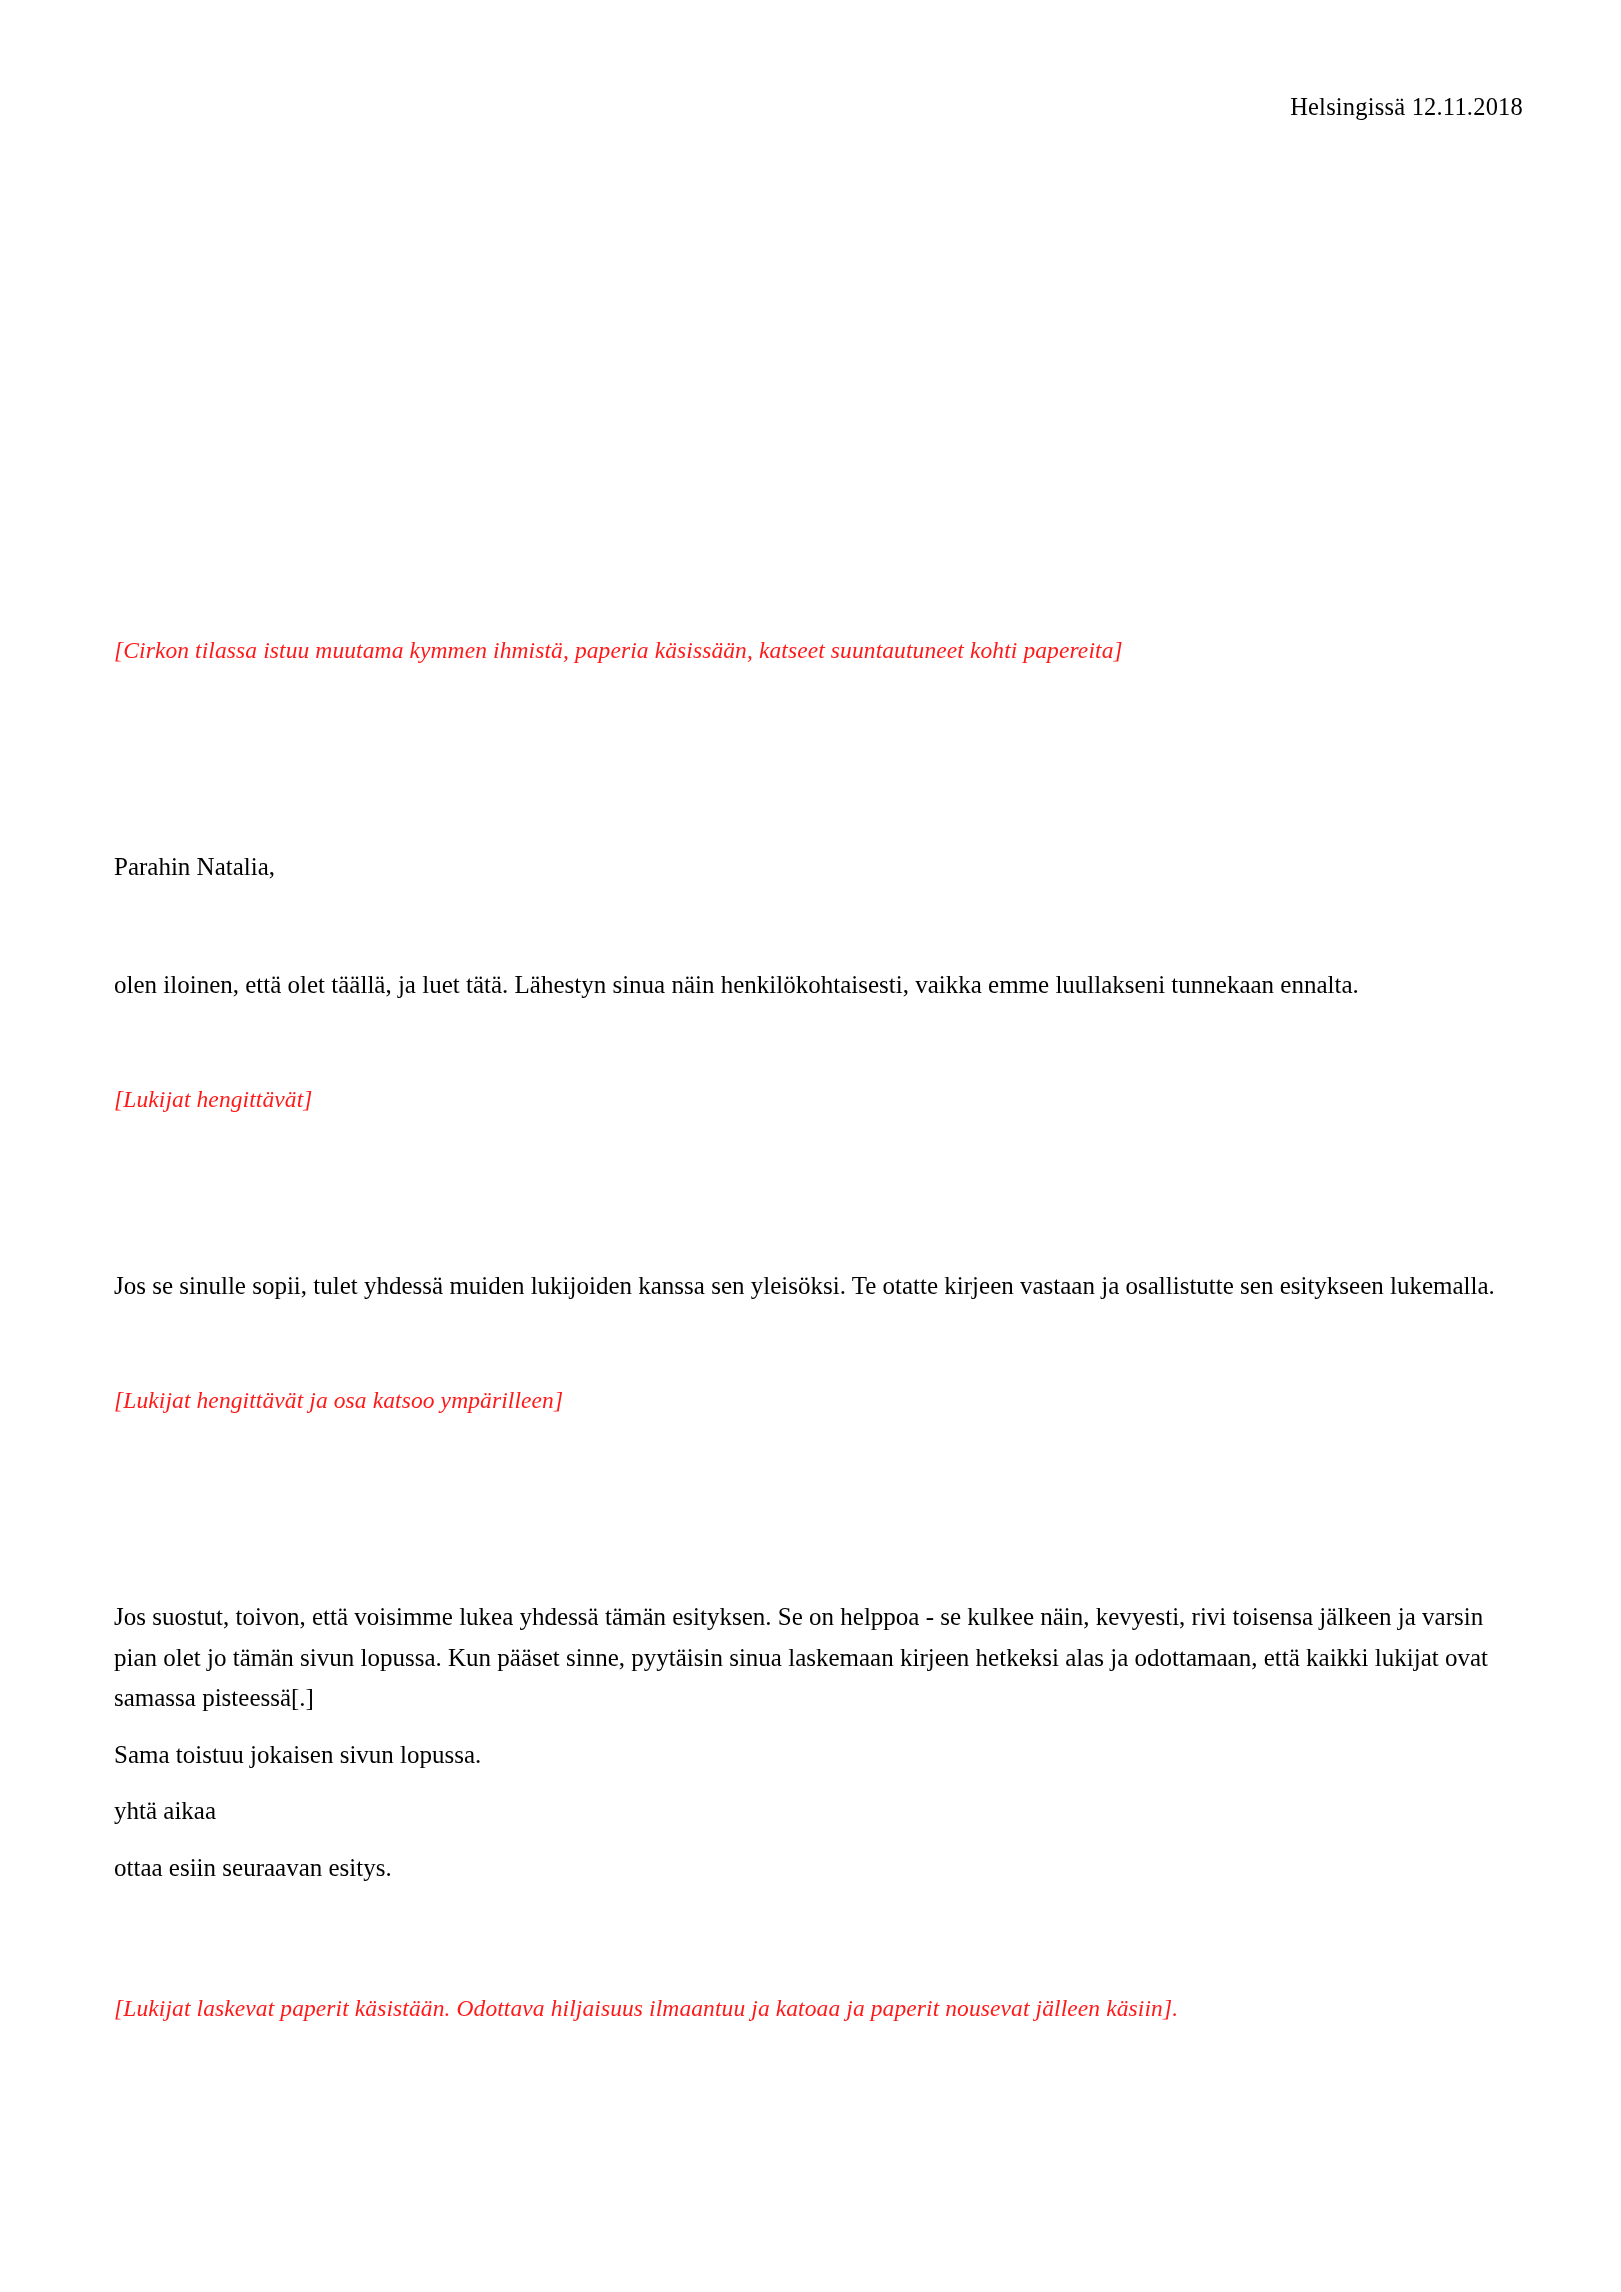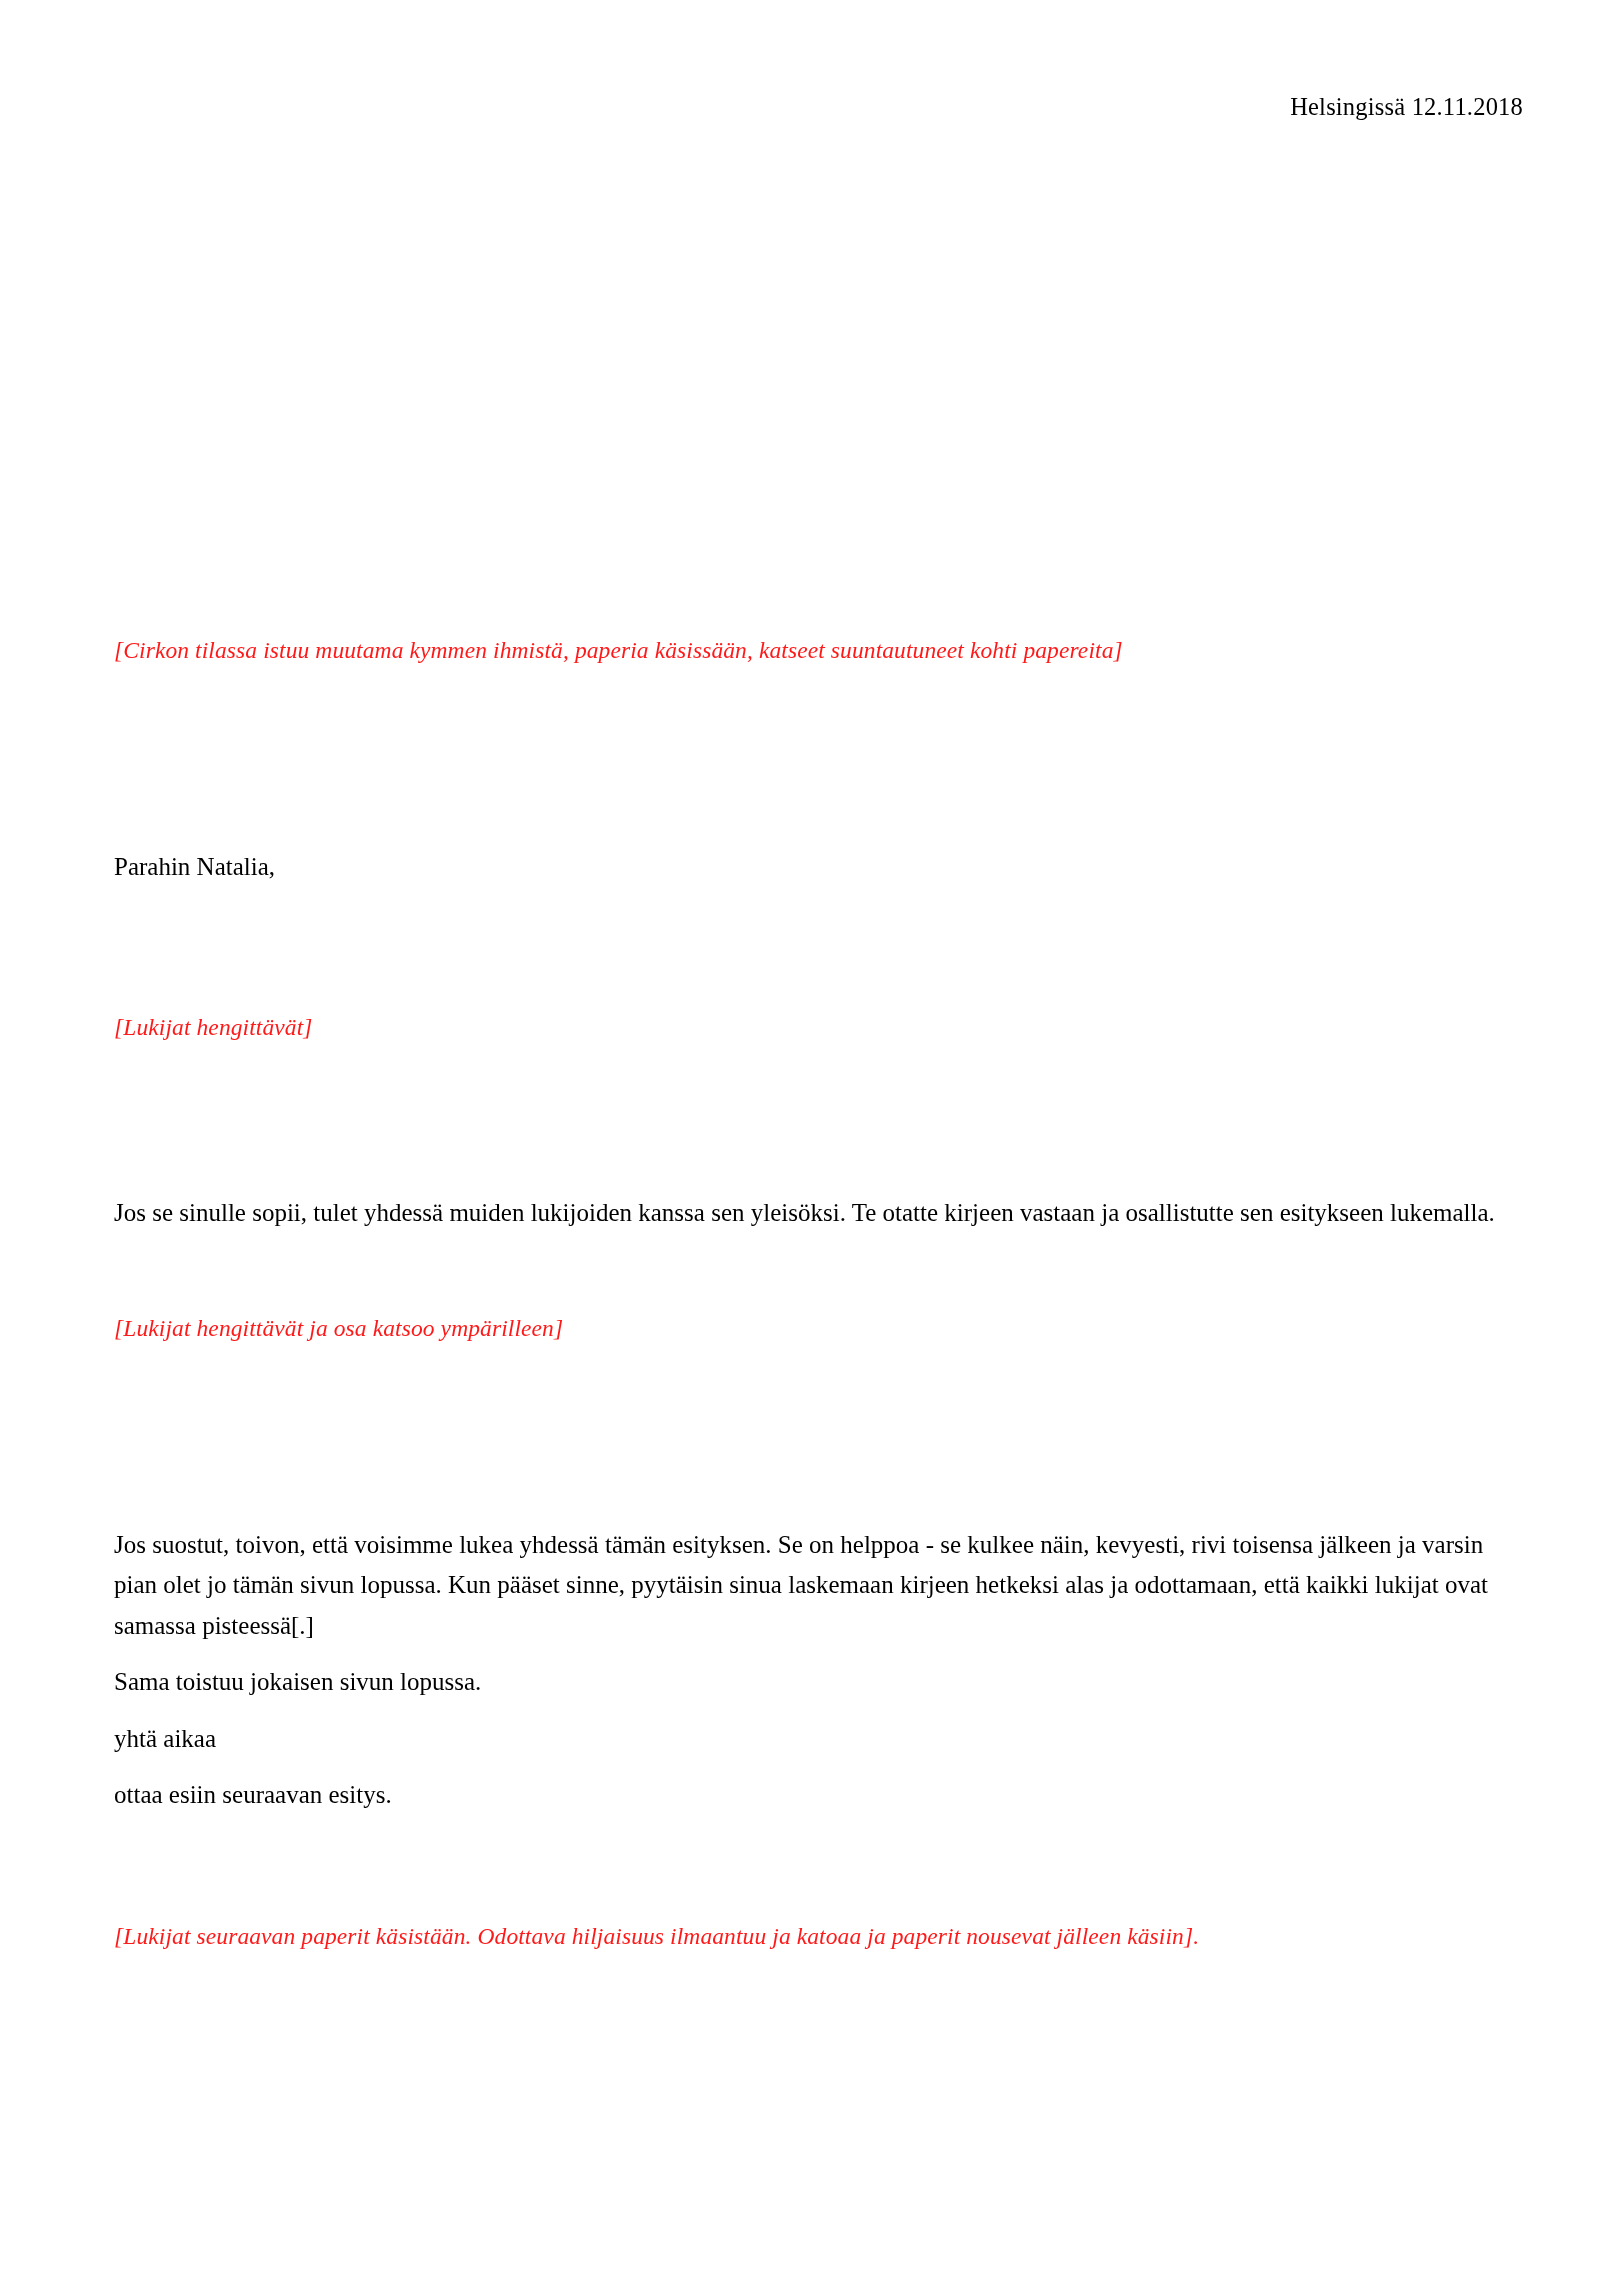--- a/index.html
+++ b/index.html
@@ -64,20 +64,21 @@
   <div class="content">
 
     <p class="stage">[Cirkon tilassa istuu muutama kymmen ihmistä, paperia käsissään, katseet suuntautuneet kohti papereita]</p>
 
     <div class="gap-xl"></div>
 
     <p>Parahin Natalia,</p>
 
     <div class="gap-s"></div>
 
+    <p>olen iloinen, että olet täällä, ja luet tätä. Lähestyn sinua näin henkilökohtaisesti, vaikka emme luullakseni tunnekaan ennalta.</p>
 
     <div class="gap-s"></div>
 
     <p class="stage">[Lukijat hengittävät]</p>
 
     <div class="gap-l"></div>
 
     <p>Jos se sinulle sopii, tulet yhdessä muiden lukijoiden kanssa sen yleisöksi. Te otatte kirjeen vastaan ja osallistutte sen esitykseen lukemalla.</p>
 
     <div class="gap-s"></div>
@@ -86,17 +87,17 @@
 
     <div class="gap-xl"></div>
 
     <p>Jos suostut, toivon, että voisimme lukea yhdessä tämän esityksen. Se on helppoa - se kulkee näin, kevyesti, rivi toisensa jälkeen ja varsin pian olet jo tämän sivun lopussa. Kun pääset sinne, pyytäisin sinua laskemaan kirjeen hetkeksi alas ja odottamaan, että kaikki lukijat ovat samassa pisteessä[.]</p>
     <p>Sama toistuu jokaisen sivun lopussa.</p>
     <p>yhtä aikaa</p>
     <p>ottaa esiin seuraavan esitys.</p>
 
     <div class="gap-m"></div>
 
-    <p class="stage">[Lukijat seuraavan paperit käsistään. Odottava hiljaisuus ilmaantuu ja katoaa ja paperit nousevat jälleen käsiin].</p>
+    <p class="stage">[Lukijat laskevat paperit käsistään. Odottava hiljaisuus ilmaantuu ja katoaa ja paperit nousevat jälleen käsiin].</p>
 
   </div>
 </div>
 
 
 </body></html>

